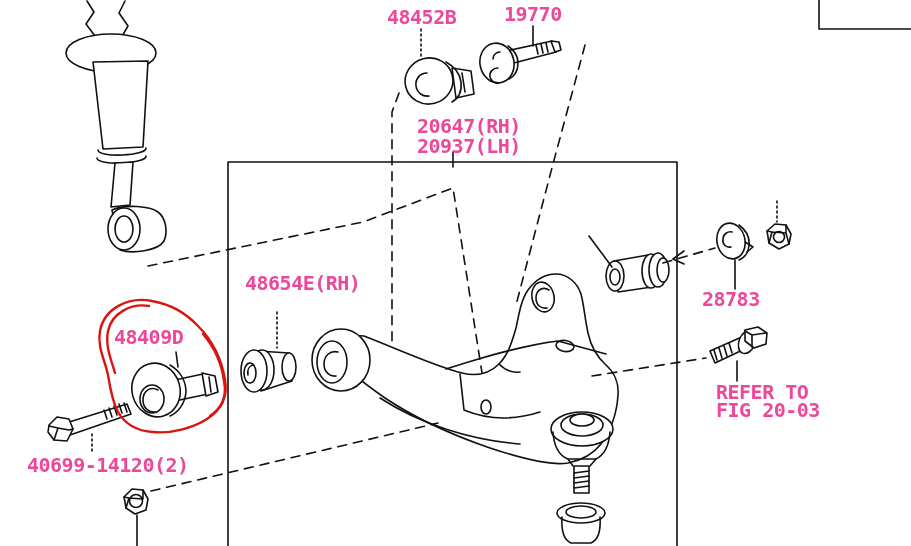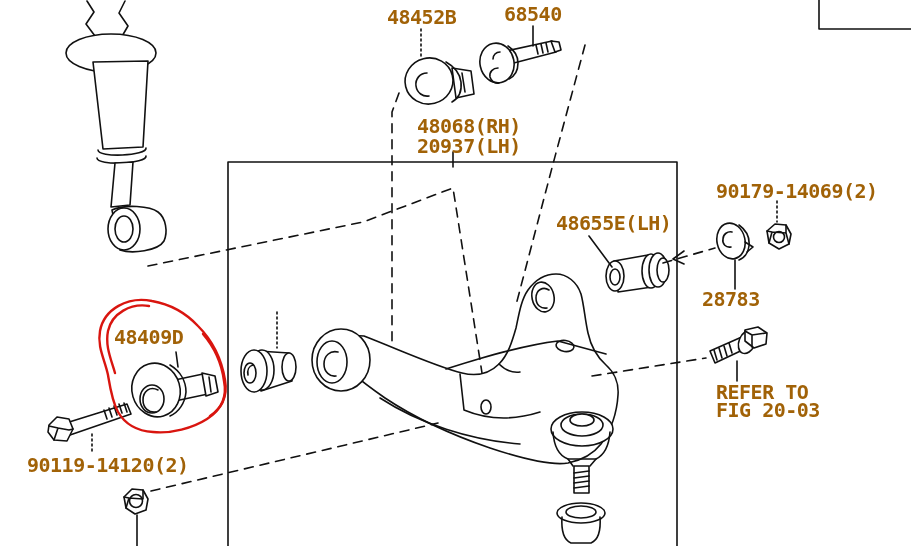--- a/index.html
+++ b/index.html
@@ -1,19 +1,19 @@
 <!DOCTYPE html>
 <html><head>
 <meta charset="utf-8">
 <style>
   html,body{margin:0;padding:0;background:#fff;}
   #stage{position:relative;width:911px;height:546px;background:#ffffff;overflow:hidden;
          font-family:"DejaVu Sans Mono","Liberation Mono",monospace;}
   svg{position:absolute;left:0;top:0;}
-  .plabel{position:absolute;font-weight:700;font-size:20px;line-height:20px;color:#a16207;
+  .plabel{position:absolute;font-weight:700;font-size:20px;line-height:20px;color:#ec4899;
           white-space:pre;letter-spacing:-0.5px;}
   .dash{stroke-dasharray:9 7;}
   .dot{stroke-dasharray:2 3;}
 </style>
 </head>
 <body>
 
 <div id="stage">
 
   <svg width="911" height="546" viewBox="0 0 911 546">
@@ -167,30 +167,29 @@
       </g>
 
       <g stroke="#d9150f" stroke-width="2.4">
         <path d="M152,301 C128,296 104,309 100,331 C97,347 105,360 108,375 C110,387 112,401 118,412 C125,424 137,431 153,432 C171,434 193,428 207,419 C221,410 228,397 225,380 C222,361 213,341 198,326 C184,311 169,304 152,301 Z"></path>
         <path d="M149,306 C131,303 112,313 108,331 C105,346 111,359 115,373 M210,416 C222,408 227,396 224,381 C222,366 215,348 203,334"></path>
       </g>
     </g>
   </svg>
 
   <div class="plabel" style="left:387px;top:7px">48452B</div>
-  <div class="plabel" style="left:504px;top:4px">68540</div>
+  <div class="plabel" style="left:504px;top:4px">19770</div>
 
-  <div class="plabel" style="left:417px;top:116px">48068(RH)</div>
+  <div class="plabel" style="left:417px;top:116px">20647(RH)</div>
   <div class="plabel" style="left:417px;top:136px">20937(LH)</div>
 
-  <div class="plabel" style="left:556px;top:213px">48655E(LH)</div>
 
-  <div class="plabel" style="left:716px;top:181px">90179-14069(2)</div>
   <div class="plabel" style="left:702px;top:289px">28783</div>
 
+  <div class="plabel" style="left:245px;top:273px">48654E(RH)</div>
 
   <div class="plabel" style="left:114px;top:327px">48409D</div>
-  <div class="plabel" style="left:27px;top:455px">90119-14120(2)</div>
+  <div class="plabel" style="left:27px;top:455px">40699-14120(2)</div>
 
   <div class="plabel" style="left:716px;top:382px">REFER TO</div>
   <div class="plabel" style="left:716px;top:400px">FIG 20-03</div>
 
 </div>
 
 </body></html>

